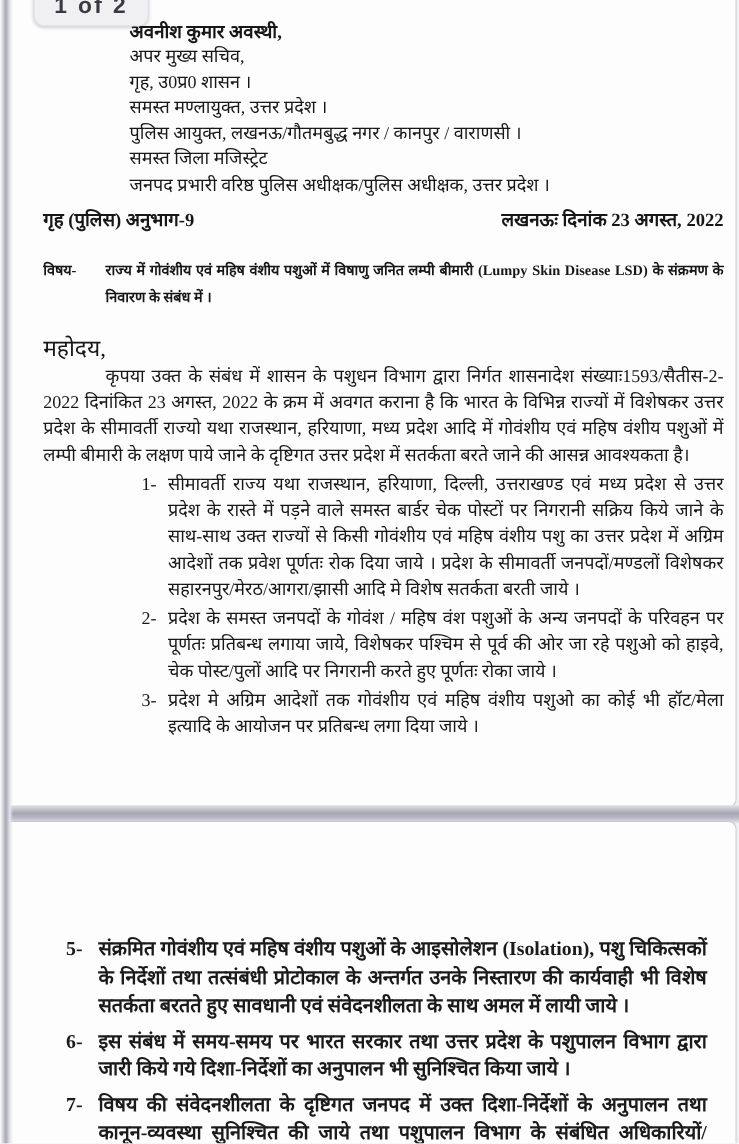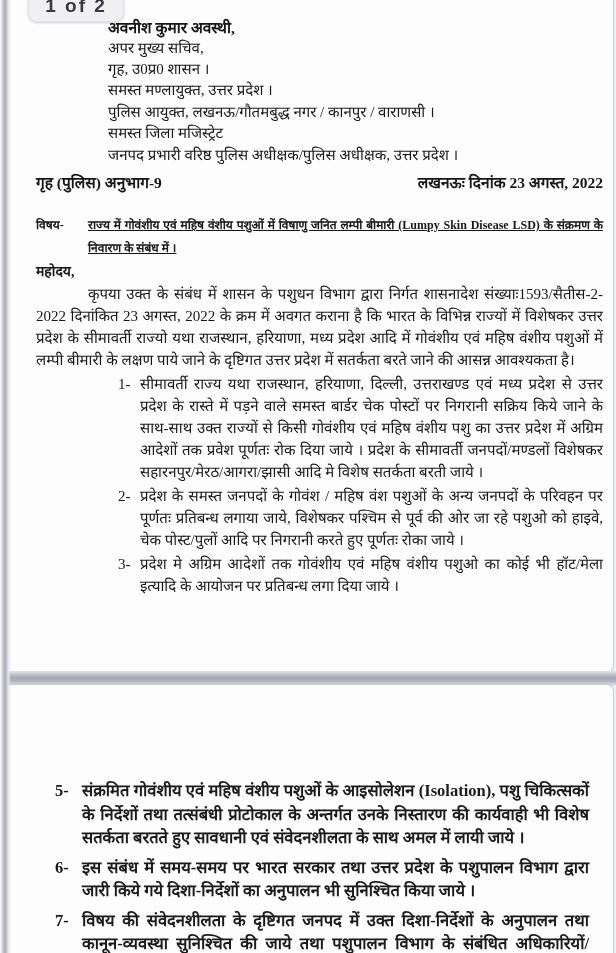--- a/index.html
+++ b/index.html
@@ -55,23 +55,23 @@
   .to-label { margin-left: 32px; line-height: 21px; font-size: 15px; margin-top: 1px; }
   .recipients { margin-left: 72px; line-height: 21.5px; font-size: 15px; }
 
   .meta-row {
     display: flex; justify-content: space-between;
     font-weight: bold; font-size: 15.5px; margin-top: 5px;
   }
 
   .subject-row { display: flex; margin-top: 21px; font-weight: bold; font-size: 12px; line-height: 23px; }
   .subj-label { flex: 0 0 52px; }
-  .subj-text { flex: 1; text-align: justify; text-decoration: underline; }
+  .subj-text { flex: 1; text-align: justify; }
 
-  .salutation { margin-top: 1px; font-size: 14px; line-height: 21px; font-weight: bold; }
+  .salutation { margin-top: 21px; font-size: 19px; line-height: 21px; }
 
   .para { margin: 1px 0 0 0; font-size: 15px; line-height: 22px; text-align: justify; }
   .para.indent { text-indent: 52px; }
   .pnum { display: inline-block; width: 52px; }
 
   .list { margin: 2px 0 0 82px; }
   .item { display: flex; font-size: 15px; line-height: 22px; margin-top: 2px; }
   .item .inum { flex: 0 0 22px; }
   .item .itext { flex: 1; text-align: justify; }
 

